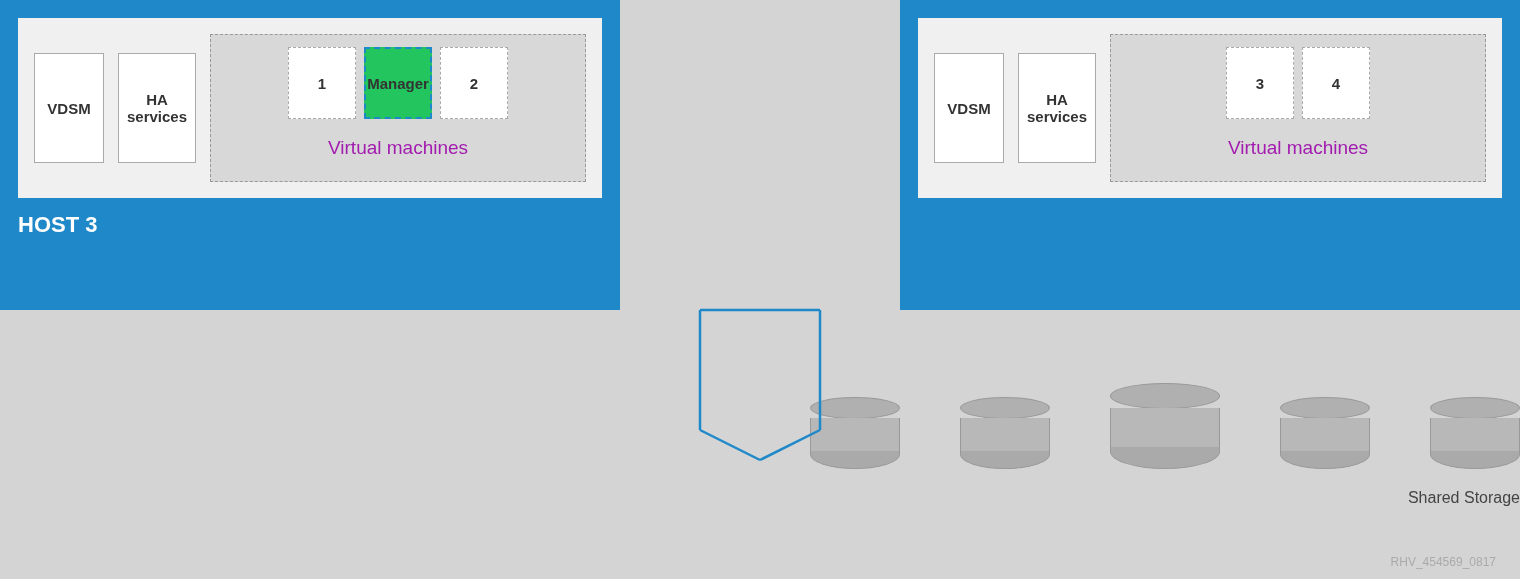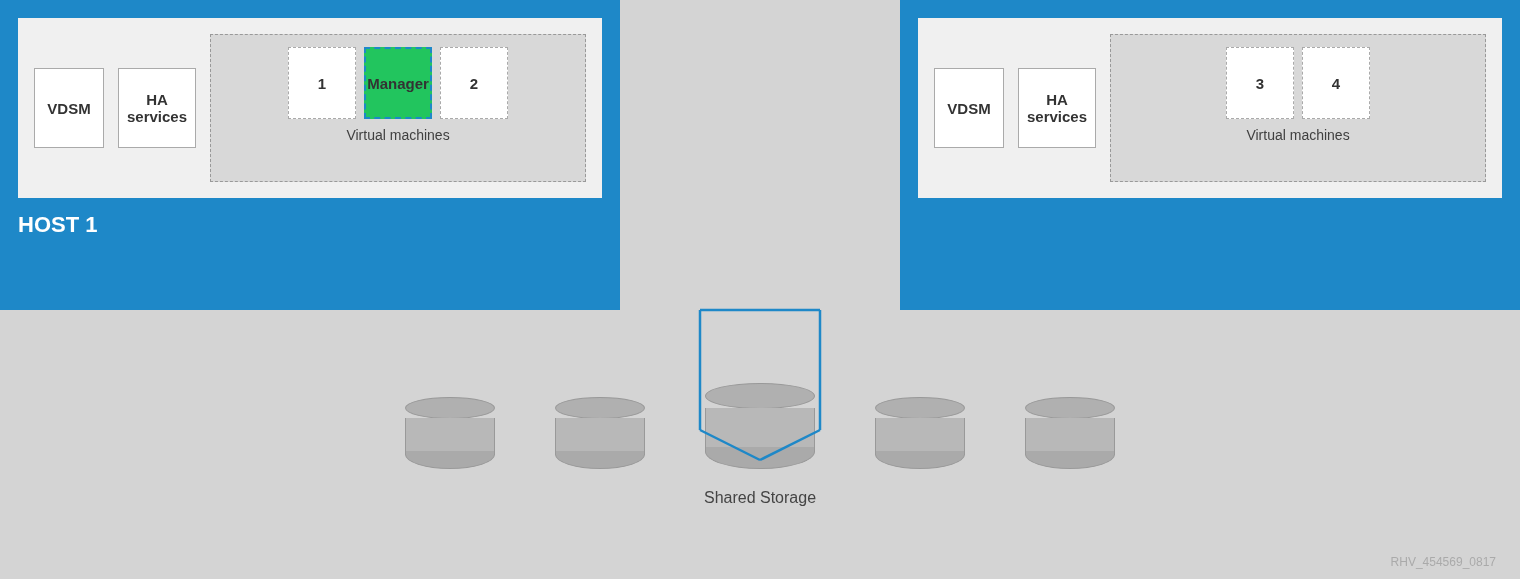--- a/index.html
+++ b/index.html
@@ -54,21 +54,21 @@
       background: white;
       border: 1.5px solid #aaa;
       display: flex;
       align-items: center;
       justify-content: center;
       text-align: center;
       font-size: 15px;
       font-weight: 600;
       color: #333;
       min-width: 70px;
-      height: 80px;
+      height: 110px;
       padding: 8px;
     }
 
     
     .vm-group {
       background: #d8d8d8;
       border: 1.5px dashed #999;
       padding: 12px 10px 8px 10px;
       display: flex;
       flex-direction: column;
@@ -97,41 +97,41 @@
       width: 68px;
       height: 72px;
     }
 
     .vm-box.manager {
       border: 2px dashed #1e88c8;
       background: #22c55e;
     }
 
     .vm-label {
-      font-size: 14px;
-      color: #404040;
-      margin-top: 2px;
+      font-size: 19px;
+      color: #a21caf;
+      margin-top: 12px;
     }
 
     .host-label {
       color: white;
       font-size: 22px;
       font-weight: 700;
       padding: 14px 18px 10px 18px;
     }
 
     
     .storage-section {
       width: 100%;
       height: 269px;
       background: #d4d4d4;
       position: relative;
       display: flex;
       flex-direction: column;
-      align-items: center;
+      align-items: flex-end;
       justify-content: center;
     }
 
     .storage-row {
       display: flex;
       flex-direction: row;
       align-items: flex-end;
       gap: 60px;
       margin-bottom: 12px;
     }
@@ -242,21 +242,21 @@
             <div class="vm-box manager">
               <span>Manager</span>
             </div>
             <div class="vm-box">
               <span>2</span>
             </div>
           </div>
           <span class="vm-label">Virtual machines</span>
         </div>
       </div>
-      <div class="host-label">HOST 1</div>
+      <div class="host-label">HOST 3</div>
     </div>
 
     <div class="host-gap"></div>
 
     <div class="host-block">
       <div class="host-inner">
 
         <div class="component-box">
           <span>VDSM</span>
         </div>

